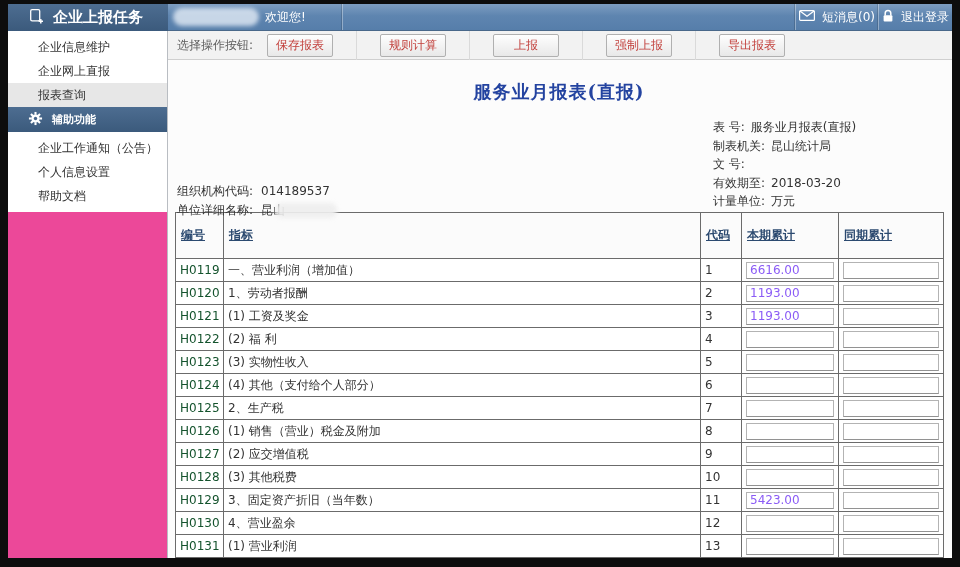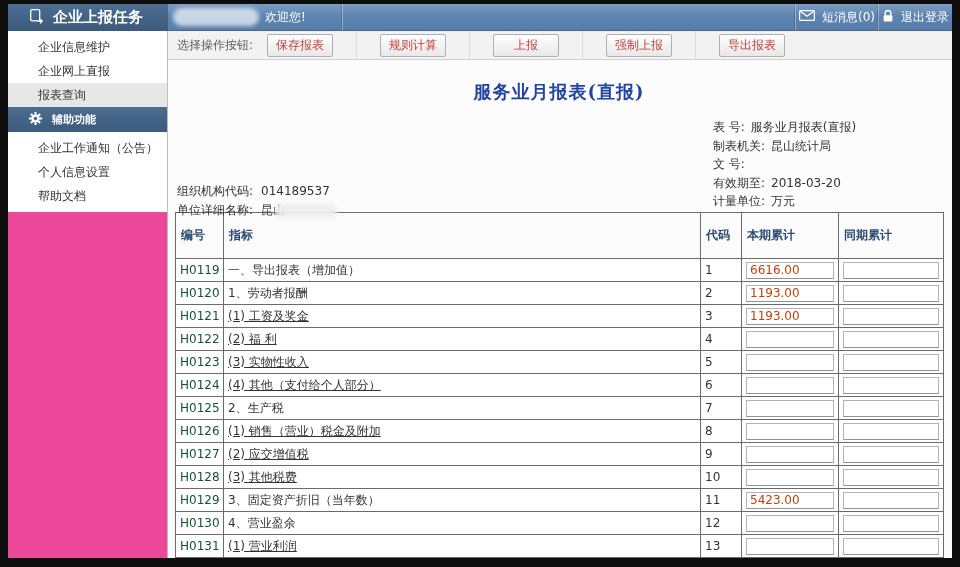--- a/index.html
+++ b/index.html
@@ -58,31 +58,31 @@
   .meta-left { position:absolute; left:2px; top:50px;margin-top:28px; }
   .meta-left .row { line-height:19px; display:flex; align-items:center; }
   .meta-left .lbl { margin-right:8px; }
   .name-blur { display:inline-block; width:62px; height:15px; margin-left:-10px; vertical-align:-3px;
                border-radius:7px; background:rgba(238,238,238,0.92); filter:blur(2px); }
 
   
   table.report { border-collapse:collapse; width:768px; font-size:12px; color:#333; background:#fff; table-layout:fixed; }
   table.report th, table.report td { border:1px solid #6b6b6b; overflow:hidden; white-space:nowrap; }
   table.report th { background:#fbfbfb; color:#2c4a70; font-weight:bold; text-align:left;
-                    height:23px; padding:14px 5px; }
+                    height:23px; padding:14px 5px;text-decoration:underline; }
   table.report td { height:23px; padding:0 4px; }
   col.c-id   { width:48px; }
   col.c-ind  { width:477px; }
   col.c-code { width:41px; }
   col.c-cur  { width:97px; }
   col.c-pri  { width:105px; }
   a.row-link { color:#14532d; text-decoration:none; cursor:pointer; }
-  td.ind0 { padding-left:5px; } td.ind1 { padding-left:15px; } td.ind2 { padding-left:26px;text-decoration:underline; }
+  td.ind0 { padding-left:5px; } td.ind1 { padding-left:15px; } td.ind2 { padding-left:26px; }
   .cell-input { width:100%; height:17px; border:1px solid #b3b3b3; border-bottom-color:#929292;
-                font-family:inherit; font-size:12px; padding:0 3px; color:#c2410c; background:#fff; }
+                font-family:inherit; font-size:12px; padding:0 3px; color:#8b5cf6; background:#fff; }
 </style>
 </head>
 <body>
 
 <div class="frame">
 <div class="app">
 
   <div class="topbar">
     <div class="brand">
       <span>
@@ -212,21 +212,21 @@
                 <th>编号</th>
                 <th>指标</th>
                 <th>代码</th>
                 <th>本期累计</th>
                 <th>同期累计</th>
               </tr>
             </thead>
             <tbody>
                   <tr>
                     <td><a class="row-link">H0119</a></td>
-                    <td class="ind0">一、导出报表（增加值）</td>
+                    <td class="ind0">一、营业利润（增加值）</td>
                     <td>1</td>
                     <td><input class="cell-input" value="6616.00" style=""></td>
                     <td><input class="cell-input" style=""></td>
                   </tr>
                   <tr>
                     <td><a class="row-link">H0120</a></td>
                     <td class="ind1">1、劳动者报酬</td>
                     <td>2</td>
                     <td><input class="cell-input" value="1193.00" style=""></td>
                     <td><input class="cell-input" style=""></td>

